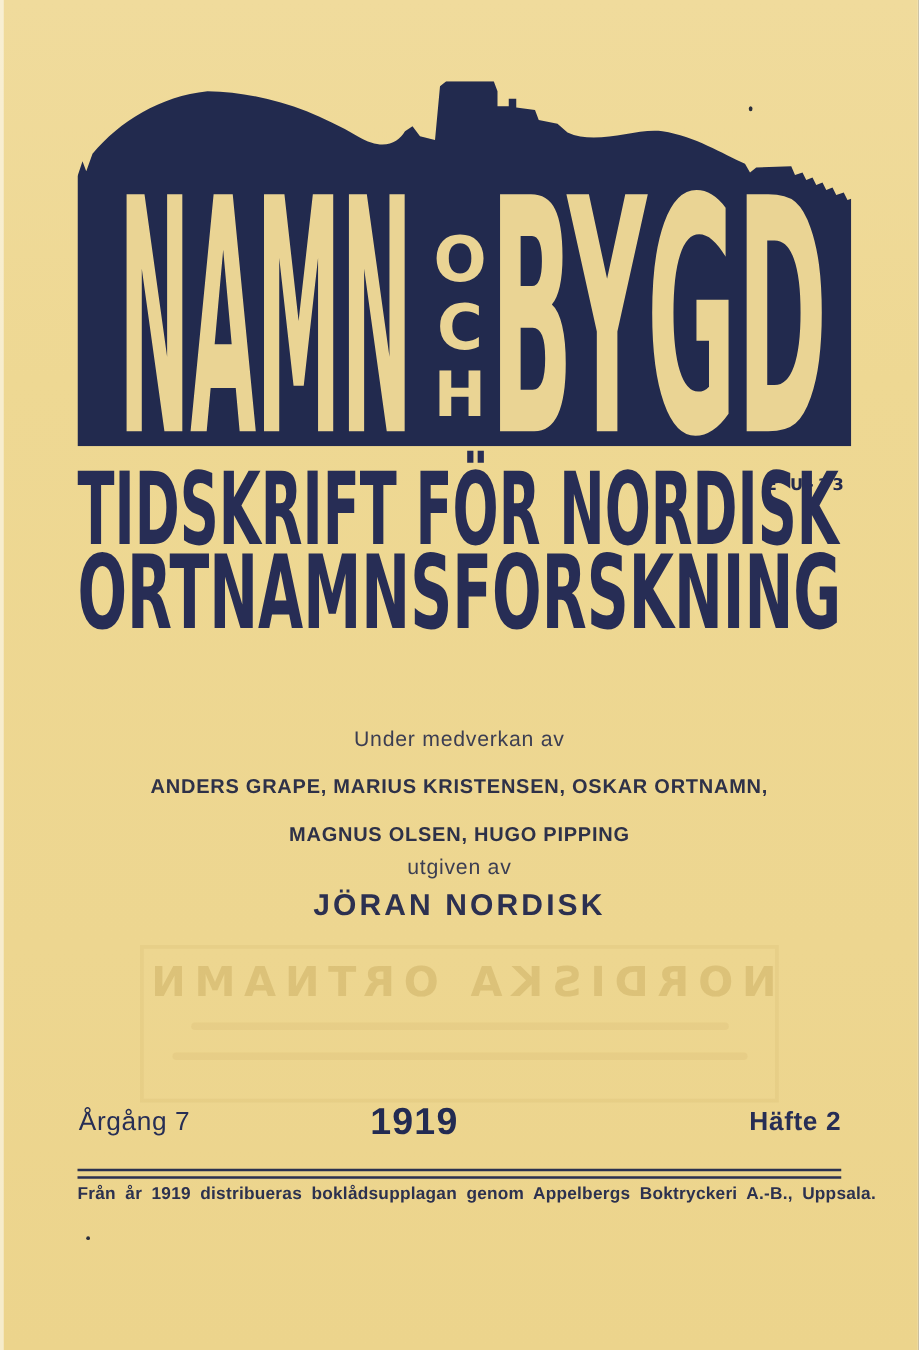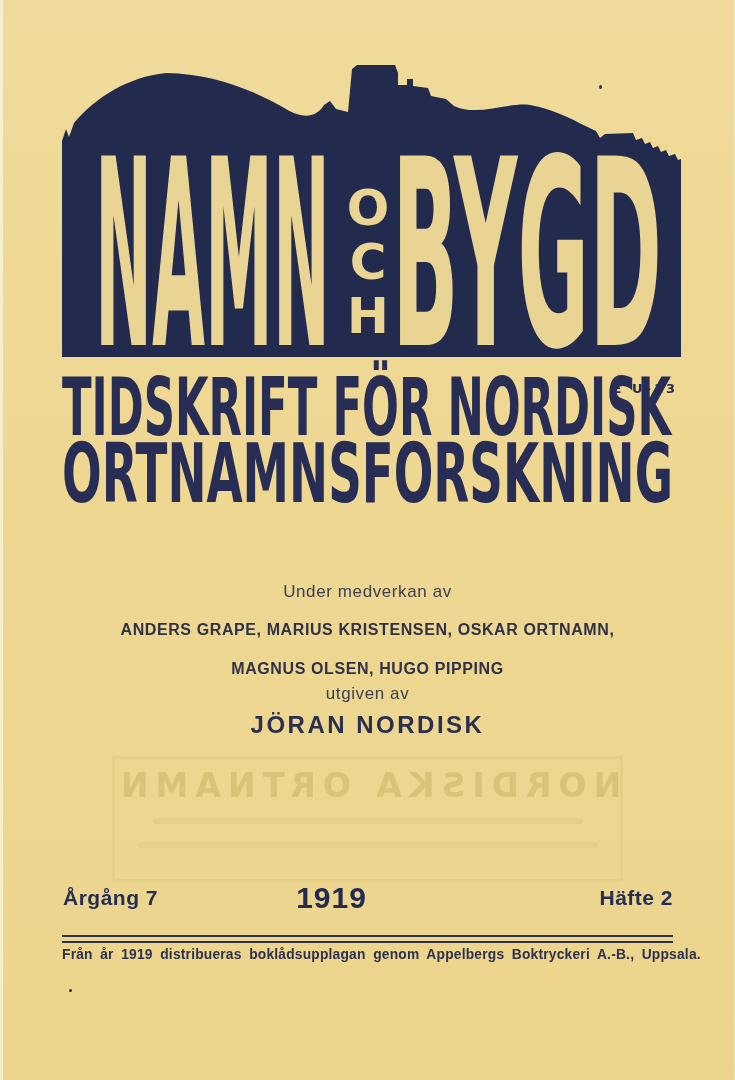--- a/index.html
+++ b/index.html
@@ -42,21 +42,21 @@
   .ghost-title{
     position:absolute;left:0;top:766px;width:735px;text-align:center;
     transform:scaleX(-1);
     color:rgba(160,122,42,.22);font-size:33px;font-weight:bold;letter-spacing:7px;
     font-family:"DejaVu Sans","Liberation Sans",sans-serif;
   }
   .ghost-line{position:absolute;left:50%;transform:translateX(-50%);height:6px;background:rgba(172,132,52,.09);border-radius:3px;}
   .gl1{top:818px;width:430px;}
   .gl2{top:842px;width:460px;}
   
-  .volume{position:absolute;left:63px;top:886px;font-size:21px;font-weight:bold;color:#272e55;letter-spacing:.5px;text-align:center;}
+  .volume{position:absolute;left:63px;top:886px;font-size:21px;font-weight:normal;color:#272e55;letter-spacing:.5px;text-align:center;}
   .year{position:absolute;left:0;top:881px;width:663px;text-align:center;font-size:30px;font-weight:bold;color:#232b52;letter-spacing:1px;}
   .number{position:absolute;right:62px;top:886px;font-size:21px;font-weight:bold;color:#272e55;letter-spacing:.5px;text-align:center;}
   .double-rule{
     position:absolute;left:62px;top:935px;width:611px;height:4px;
     border-top:2px solid #2b3150;border-bottom:2px solid #2b3150;
   }
   .imprint{
     position:absolute;left:62px;top:947px;width:615px;
     font-size:13.8px;font-weight:bold;color:#2c314f;word-spacing:3.5px;letter-spacing:.2px;
     white-space:nowrap;

